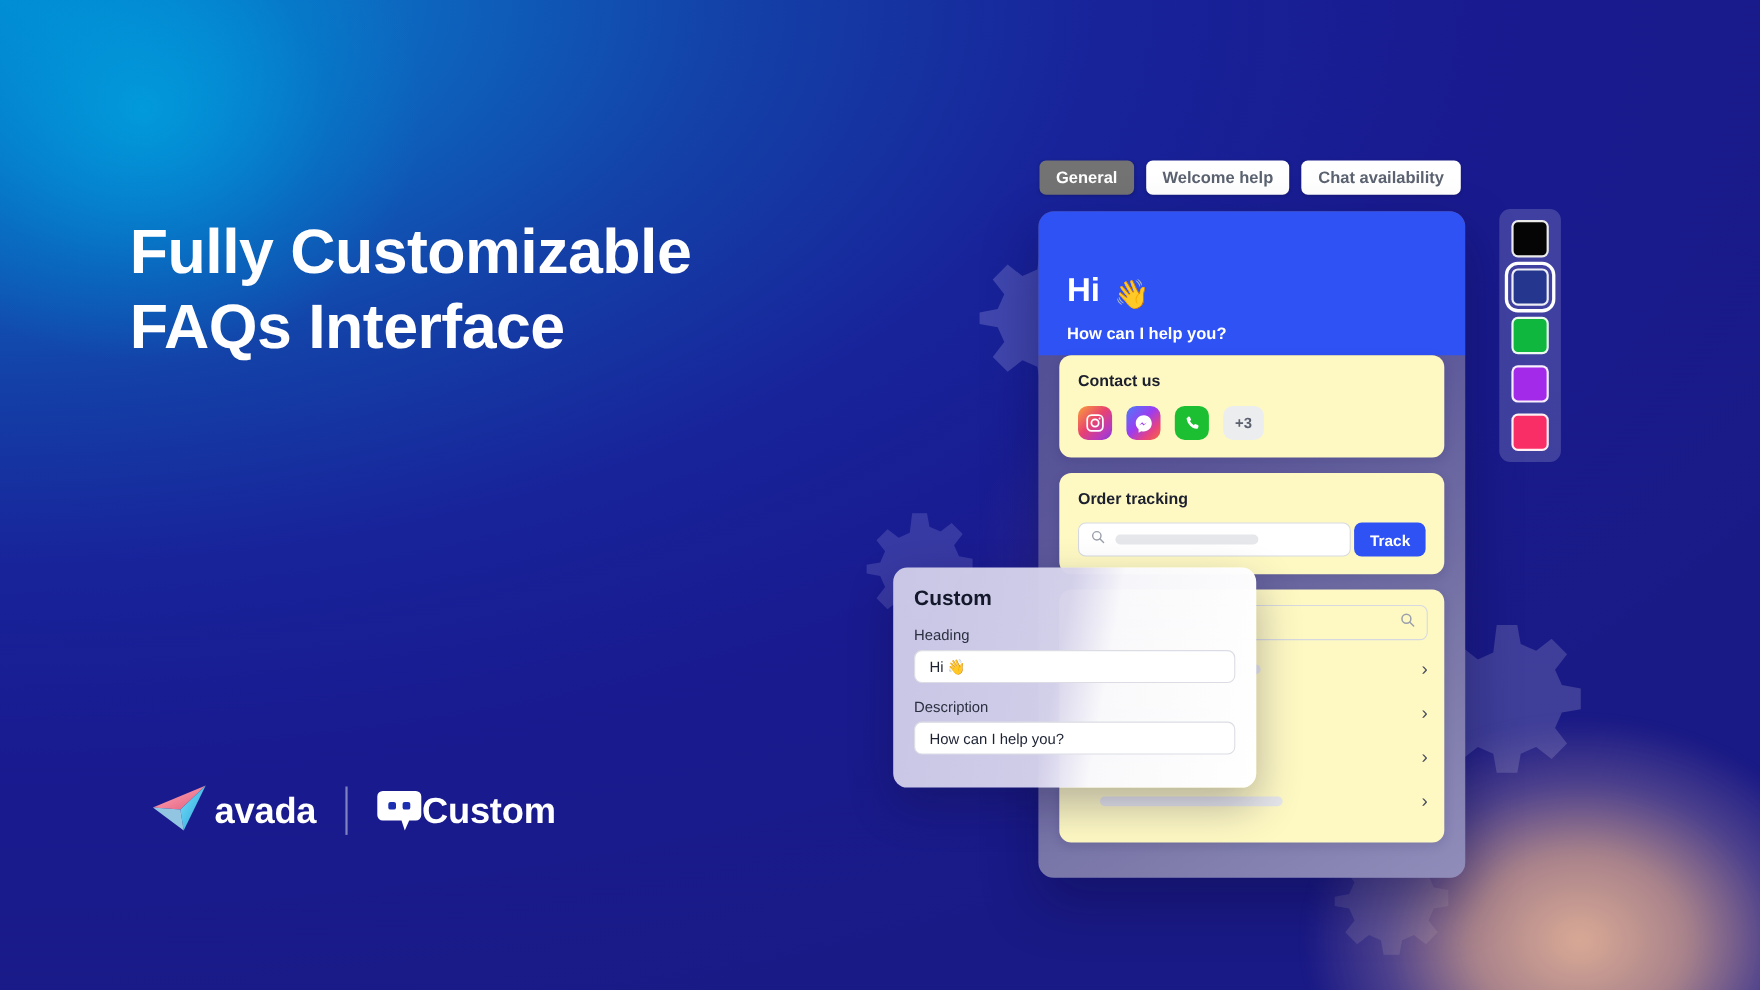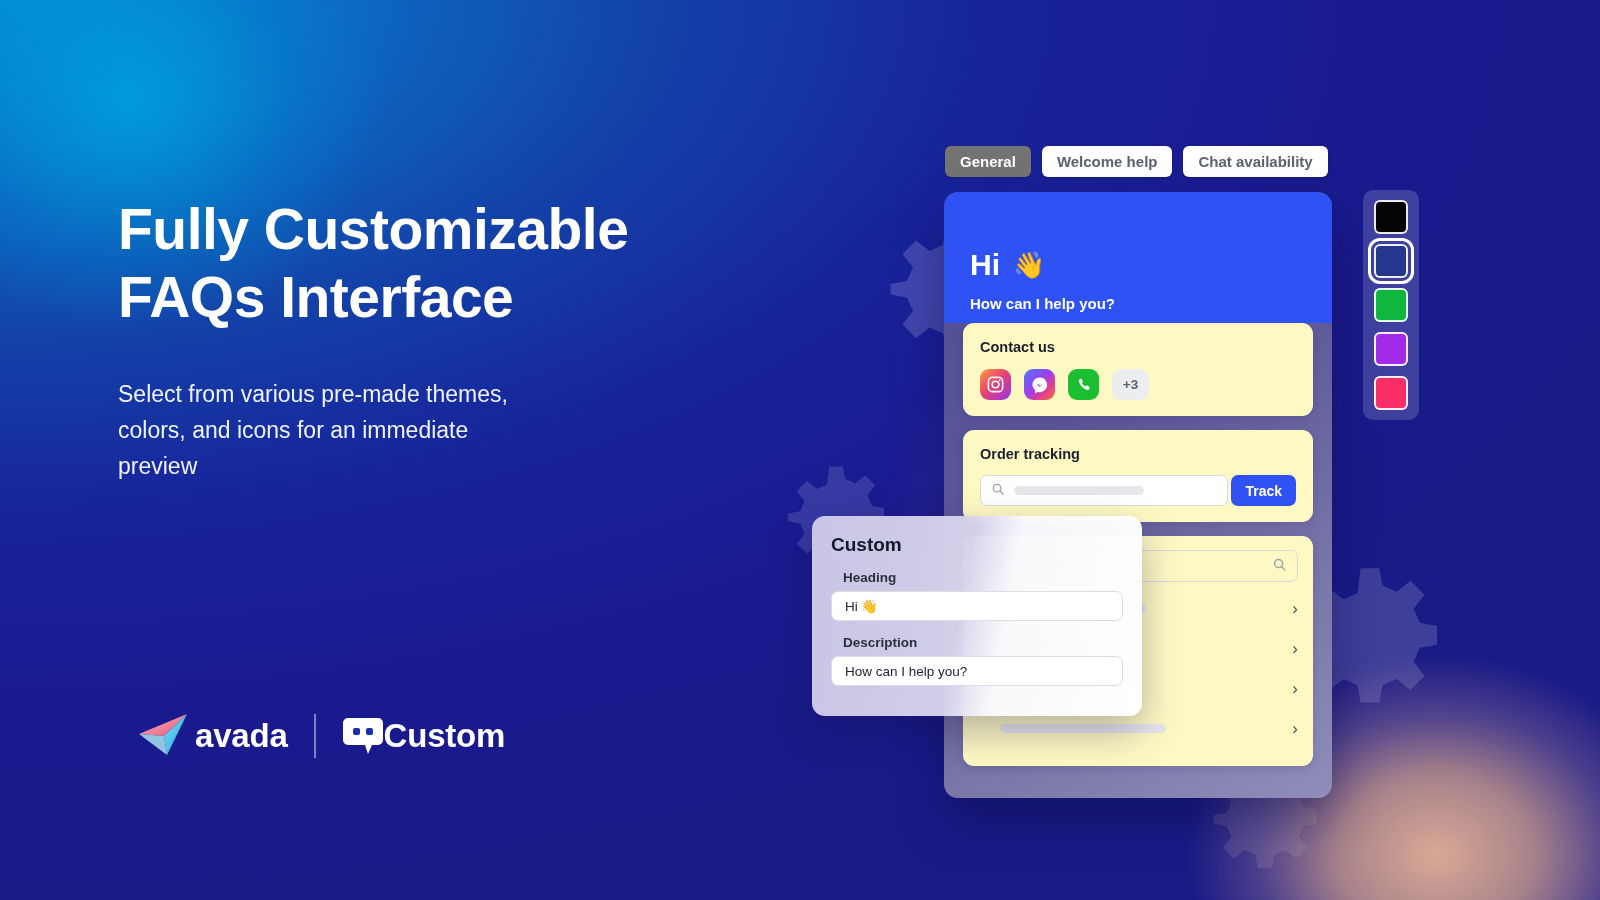--- a/index.html
+++ b/index.html
@@ -90,21 +90,21 @@
     overflow:hidden;
   }
   #widget-header {
     height:131px;
     background:#2f52f5;
     padding:58px 26px 0 26px;
     border-radius:14px 14px 0 0;
   }
   #wg-hi {
     color:#ffffff; font-size:30px; font-weight:700;
-    display:flex; align-items:center; gap:13px; line-height:1;
+    display:flex; align-items:flex-end; gap:13px; line-height:1;
   }
   #wg-hi .emoji { font-size:26px; }
   #wg-sub { margin-top:15px; color:#ffffff; font-size:15px; font-weight:600; }
 
   #widget-body {
     position:absolute; left:0; right:0; top:131px; bottom:0;
     padding:0 19px;
   }
   .wcard {
     background:#fef9c3;
@@ -153,21 +153,21 @@
   
   #custom-panel {
     position:absolute; left:812px; top:516px;
     width:330px; height:200px;
     background:linear-gradient(100deg, rgba(206,203,232,.97) 0%, rgba(214,211,236,.97) 45%, rgba(249,249,252,.98) 58%, rgba(255,255,255,.99) 100%);
     border-radius:13px;
     box-shadow:0 16px 40px rgba(15,12,60,.30);
     padding:18px 19px;
   }
   #cp-title { font-size:19px; font-weight:700; color:#13182b; }
-  .cp-label { font-size:13.5px; font-weight:700; color:#2b3040; margin-top:14px;margin-left:12px; }
+  .cp-label { font-size:13.5px; font-weight:400; color:#2b3040; margin-top:14px; }
   .cp-input {
     margin-top:6px; height:30px; background:#fff;
     border:1px solid #dcdde4; border-radius:7px;
     display:flex; align-items:center; padding:0 13px;
     font-size:13.5px; color:#1c2133;
   }
 
   
   #swatches {
     position:absolute; left:1363px; top:190px;
@@ -214,23 +214,20 @@
     <svg viewBox="0 0 100 100">
         <path fill="#d6c4c2" d="M50 32a18 18 0 1 0 0 36 18 18 0 0 0 0-36zm0 9a9 9 0 1 1 0 18 9 9 0 0 1 0-18z"></path>
         <path fill="#d6c4c2" d="M44 4h12l2 11 9 4 9-7 9 9-7 9 4 9 11 2v12l-11 2-4 9 7 9-9 9-9-7-9 4-2 11H44l-2-11-9-4-9 7-9-9 7-9-4-9-11-2V46l11-2 4-9-7-9 9-9 9 7 9-4z"></path>
       </svg>
   </div>
 </div>
 
 <div id="left-copy">
   <h1 id="headline">Fully Customizable
 FAQs Interface</h1>
-  <p id="subhead">Select from various pre-made themes,
-colors, and icons for an immediate
-preview</p>
 </div>
 
 <div id="logo-row">
   <div class="logo-lockup">
     <span>
       <svg width="58" height="44" viewBox="0 0 58 44">
         <defs>
           <linearGradient id="av1" x1="0" y1="0" x2="1" y2="1">
             <stop offset="0%" stop-color="#ffd9cf"></stop>
               <stop offset="45%" stop-color="#f48a9e"></stop>

